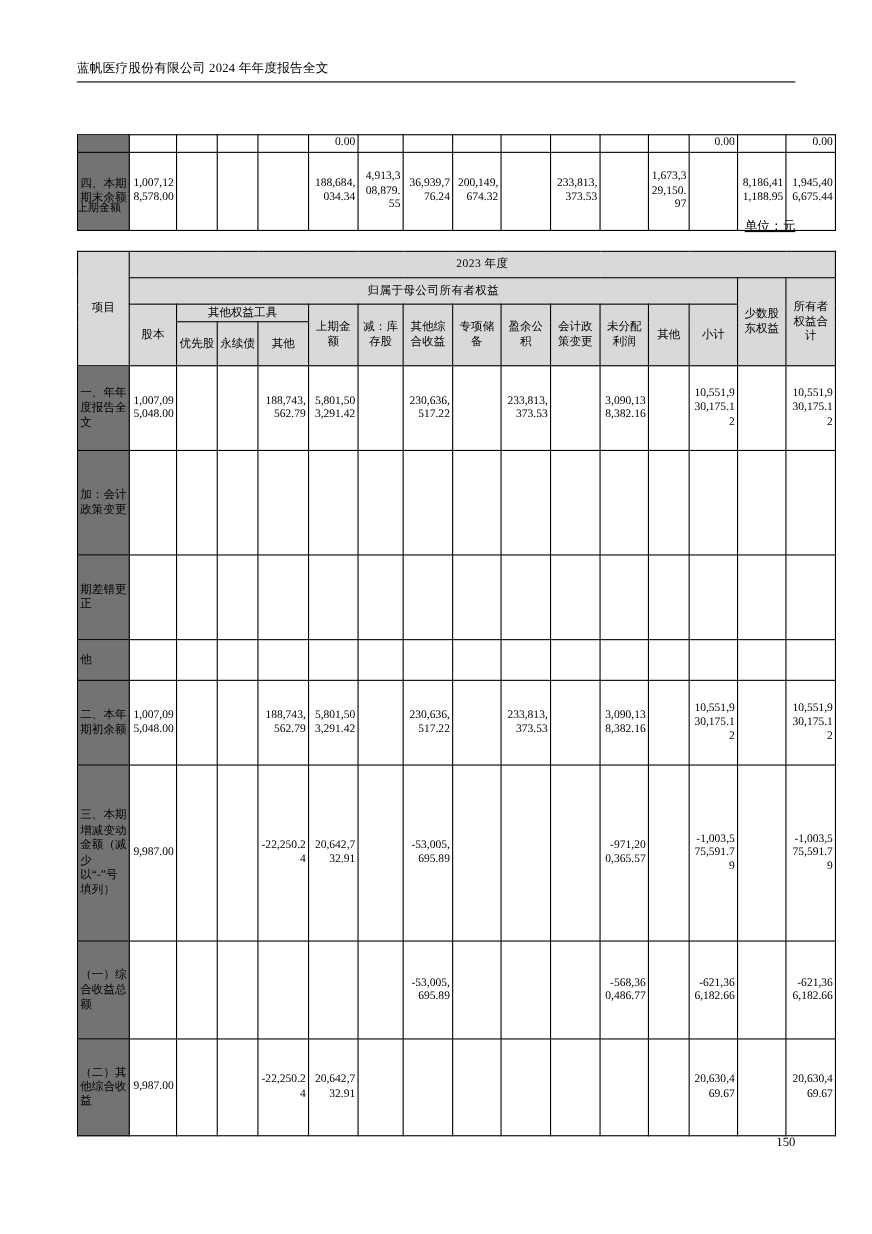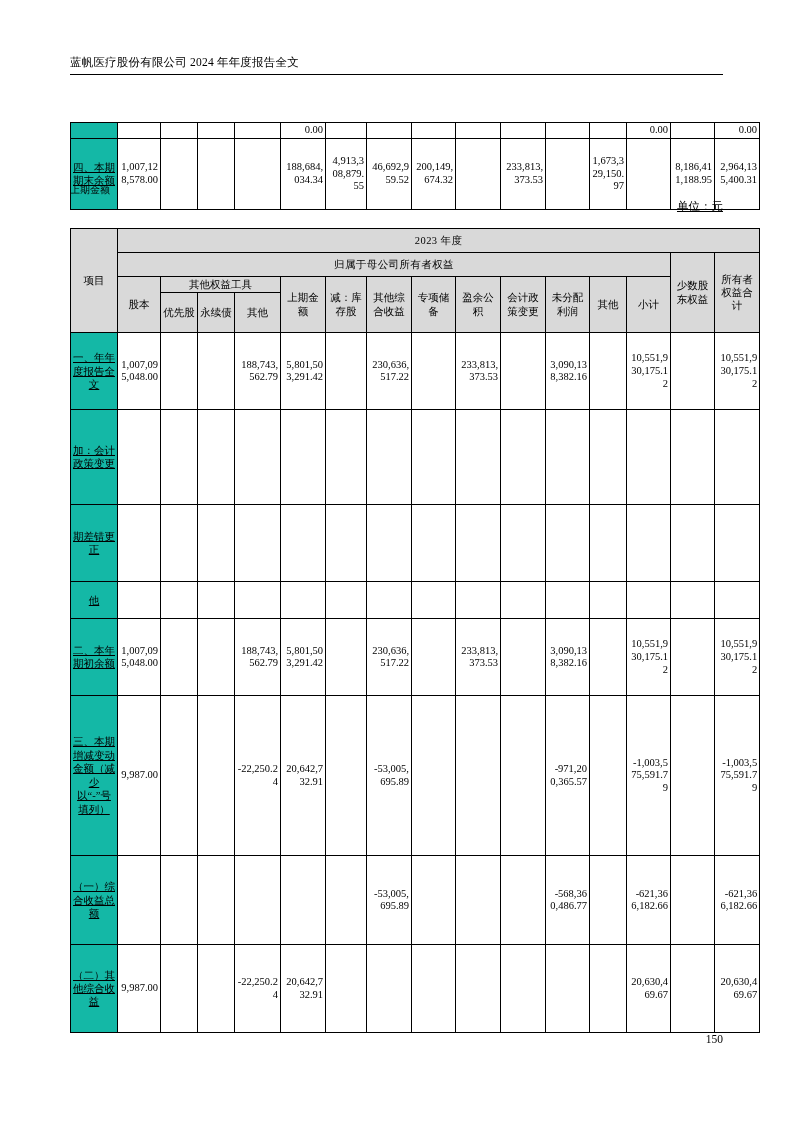--- a/index.html
+++ b/index.html
@@ -54,26 +54,25 @@
     word-wrap: break-word;
     overflow-wrap: break-word;
     word-break: break-all;
     box-sizing: border-box;
   }
   td.num, th.num {
     text-align: right;
     vertical-align: middle;
   }
   td.lbl {
-    background: #14b8a6;
-    text-align: center;
+    background: #737373;
+    text-align: left;
     vertical-align: middle;
     line-height: 13.4px;
     word-break: break-all;
-    text-decoration: underline;
   }
   th.hd {
     background: #d9d9d9;
     text-align: center;
     vertical-align: middle;
     line-height: 13.2px;
     word-break: break-all;
   }
   th.hd-wide {
     background: #d9d9d9;
@@ -165,29 +164,29 @@
           <td class="num">0.00</td>
         </tr>
         <tr>
           <td class="lbl" style="height:71px">四、本期期末余额</td>
           <td class="num">1,007,128,578.00</td>
           <td class="num"></td>
           <td class="num"></td>
           <td class="num"></td>
           <td class="num">188,684,034.34</td>
           <td class="num">4,913,308,879.55</td>
-          <td class="num">46,692,959.52</td>
+          <td class="num">36,939,776.24</td>
           <td class="num">200,149,674.32</td>
           <td class="num"></td>
           <td class="num">233,813,373.53</td>
           <td class="num"></td>
           <td class="num">1,673,329,150.97</td>
           <td class="num"></td>
           <td class="num">8,186,411,188.95</td>
-          <td class="num">2,964,135,400.31</td>
+          <td class="num">1,945,406,675.44</td>
         </tr>
       </tbody>
     </table>
   </div>
 
   <div class="prev-amount">上期金额</div>
 
   <div class="unit-line">单位：元</div>
 
   <div class="main-table-wrap">

